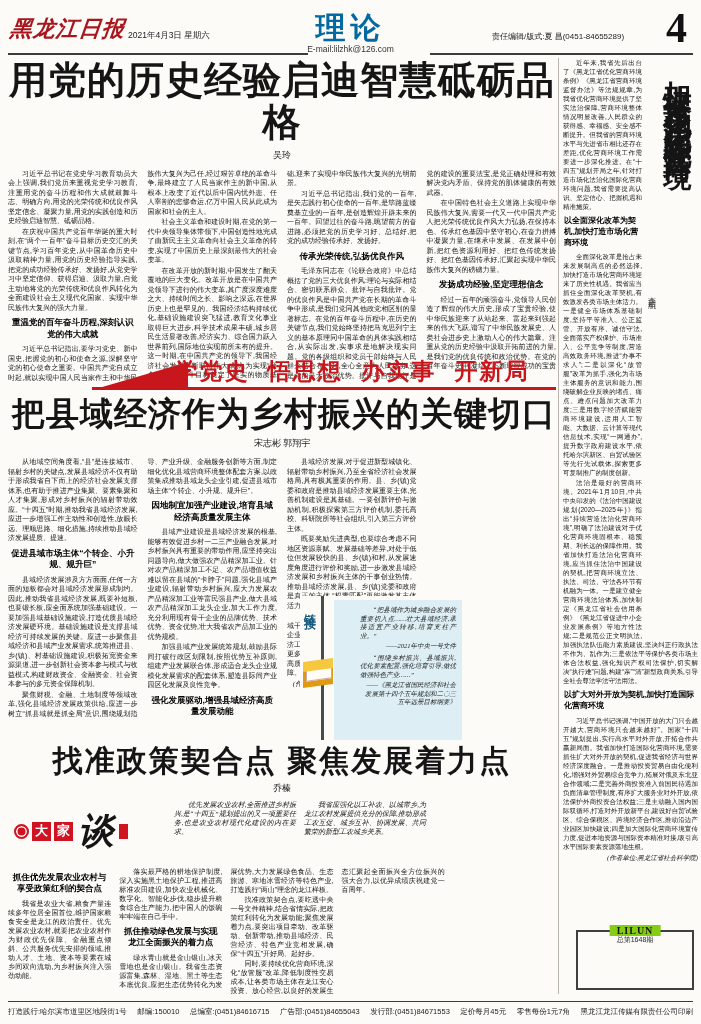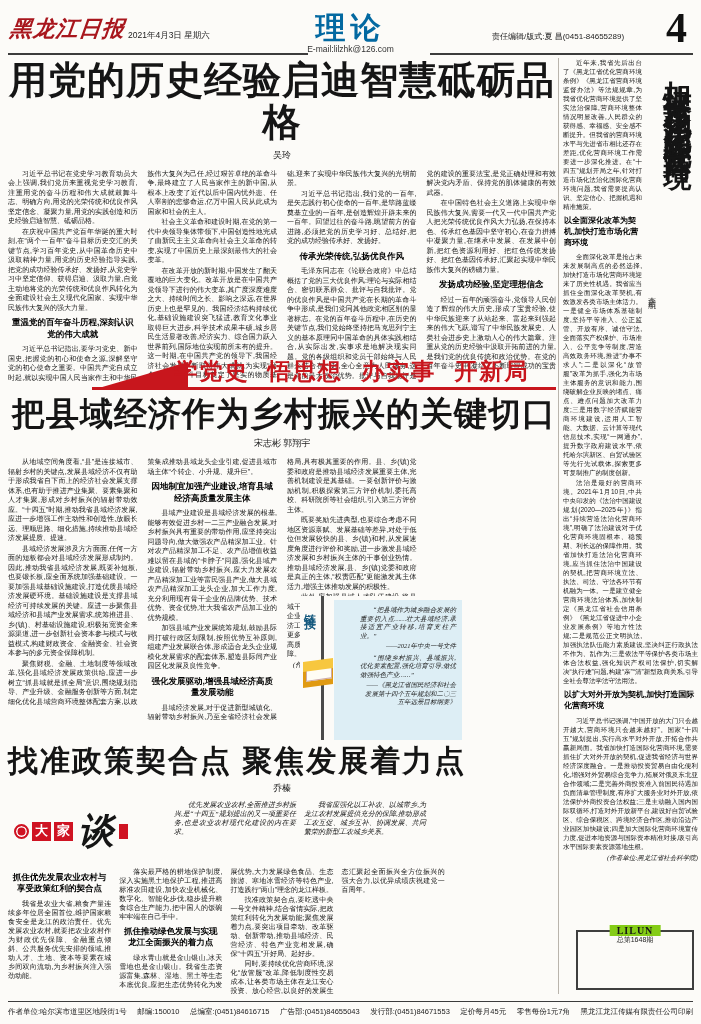--- a/index.html
+++ b/index.html
@@ -12,21 +12,21 @@
   .section-title{left:0;right:0;top:8px;text-align:center;font-size:30px;font-weight:900;color:#0369a1;letter-spacing:5px}
   .hemail{left:0;right:0;top:44px;text-align:center;font-size:8.5px;color:#333}
   .heditor{left:492px;top:31px;font-size:8px;color:#222}
   .pagenum{right:14px;top:4px;font-family:"Liberation Serif",serif;font-size:42px;font-weight:bold;color:#111}
   .rule{background:#3c3c3c;height:2px}
   .rule-l{left:8px;top:53px;width:300px}
   .rule-r{left:430px;top:53px;width:263px}
   
   .headline1{font-size:38px;font-weight:900;text-align:center;letter-spacing:1px;line-height:1.1}
   .headline2{font-size:33px;font-weight:900;text-align:right;letter-spacing:1px;line-height:1.1}
-  .headline3{font-size:30px;font-weight:900;letter-spacing:2px;line-height:1.1}
+  .headline3{font-size:30px;font-weight:900;text-align:center;letter-spacing:2px;line-height:1.1}
   .byline{text-align:center;font-size:9px;color:#222;margin-top:5px;font-family:"Liberation Serif",serif}
   .cols{column-gap:10px;column-fill:auto;overflow:hidden;font-size:7px;line-height:9.5px;text-align:justify;margin-top:7px}
   .para{text-indent:2em;margin-bottom:1px}
   .subhead{font-weight:bold;font-size:8.5px;line-height:1.35;text-align:center;margin:5px 1px 4px;color:#000}
   .kai{font-family:"Liberation Serif",serif;font-style:italic;text-indent:2em;margin-bottom:1px}
   .sign{text-align:right;font-family:"Liberation Serif",serif;font-style:italic;margin-top:2px}
   .a1{left:8px;top:60px;width:548px}
   .a1 .cols{column-count:4;height:216px}
   
   .banner{left:8px;top:352px;width:548px;height:40px}
@@ -107,20 +107,21 @@
   <div class="banner-bar"></div>
   <div class="banner-wedge"></div>
   <div class="banner-text">学党史 悟思想 办实事 开新局</div>
 </div>
 
 <div class="abs a2">
   <div class="headline2">把县域经济作为乡村振兴的关键切口</div>
   <div class="byline">宋志彬 郭翔宇</div>
   <div class="cols">
       <div class="para">从地域空间角度看,“县”是连接城市、辐射乡村的关键点,发展县域经济不仅有助于形成我省自下而上的经济社会发展支撑体系,也有助于推进产业集聚、要素集聚和人才集聚,形成对乡村振兴的辐射带动效应。“十四五”时期,推动我省县域经济发展,应进一步增强工作主动性和创造性,放眼长远、理顺思路、细化措施,持续推动县域经济发展提质、提速。</div>
+      <div class="subhead">促进县域市场主体“个转企、小升规、规升巨”</div>
       <div class="para">县域经济发展涉及方方面面,任何一方面的短板都会对县域经济发展形成制约。因此,推动我省县域经济发展,既要补短板,也要锻长板,应全面系统加强基础建设。一要加强县域基础设施建设,打造优质县域经济发展硬环境。基础设施建设是支撑县域经济可持续发展的关键。应进一步聚焦县域经济和县域产业发展需求,统筹推进县、乡(镇)、村基础设施建设,积极拓宽资金来源渠道,进一步创新社会资本参与模式与收益模式,构建财政资金、金融资金、社会资本参与的多元资金保障机制。</div>
       <div class="para">聚焦财税、金融、土地制度等领域改革,强化县域经济发展政策供给,应进一步树立“抓县域就是抓全局”意识,围绕规划指导、产业升级、金融服务创新等方面,制定细化优化县域营商环境整体配套方案,以政策集成推动县域龙头企业引建,促进县域市场主体“个转企、小升规、规升巨”。</div>
       <div class="subhead">因地制宜加强产业建设,培育县域经济高质量发展主体</div>
       <div class="para">县域产业建设是县域经济发展的根基,能够有效促进乡村一二三产业融合发展,对乡村振兴具有重要的带动作用,应坚持突出问题导向,做大做强农产品精深加工业。针对农产品精深加工不足、农产品增值收益难以留在县域的“卡脖子”问题,强化县域产业建设,辐射带动乡村振兴,应大力发展农产品精深加工业等富民强县产业,做大县域农产品精深加工龙头企业,加大工作力度,充分利用现有骨干企业的品牌优势、技术优势、资金优势,壮大我省农产品加工业的优势规模。</div>
       <div class="para">加强县域产业发展统筹规划,鼓励县际间打破行政区划限制,按照优势互补原则,组建产业发展联合体,形成适合龙头企业规模化发展需求的配套体系,塑造县际间产业园区化发展及良性竞争。</div>
       <div class="subhead">强化发展驱动,增强县域经济高质量发展动能</div>
       <div class="para">县域经济发展,对于促进新型城镇化、辐射带动乡村振兴,乃至全省经济社会发展格局,具有极其重要的作用。县、乡(镇)党委和政府是推动县域经济发展重要主体,完善机制建设是其基础。一要创新评价与激励机制,积极探索第三方评价机制,委托高校、科研院所等社会组织,引入第三方评价主体。</div>
       <div class="para">既要奖励先进典型,也要综合考虑不同地区资源禀赋、发展基础等差异,对处于低位但发展较快的县、乡(镇)和村,从发展速度角度进行评价和奖励,进一步激发县域经济发展和乡村振兴主体的干事创业热情。推动县域经济发展,县、乡(镇)党委和政府是真正的主体,“权责匹配”更能激发其主体活力,增强主体推动发展的积极性。</div>
       <div class="para">此外,应加强县域人才队伍建设,将县域干部人才队伍建设摆在突出位置,加大从企业、金融机构、高校等遴选熟悉现代经济工作的干部充实县域领导班子力度,推动更多优秀专业人才向县域流动,为县域经济高质量发展提供坚实的人才支撑和智力保障。</div>
       <div class="sign">(作者单位:东北农业大学现代农业发展研究中心)</div>
@@ -187,21 +188,21 @@
     </div>
 </div>
 
 <div class="abs lilun">
   <div class="lilun-en">LILUN</div>
   <div class="lilun-issue">总第1648期</div>
 </div>
 
 <div class="abs frule"></div>
 <div class="abs footer">
-  <span>作者单位:哈尔滨市道里区地段街1号</span>
+  <span>打造践行:哈尔滨市道里区地段街1号</span>
   <span>邮编:150010</span>
   <span>总编室:(0451)84616715</span>
   <span>广告部:(0451)84655043</span>
   <span>发行部:(0451)84671553</span>
   <span>定价每月45元</span>
   <span>零售每份1元7角</span>
   <span>黑龙江龙江传媒有限责任公司印刷</span>
 </div>
 
 </body></html>

